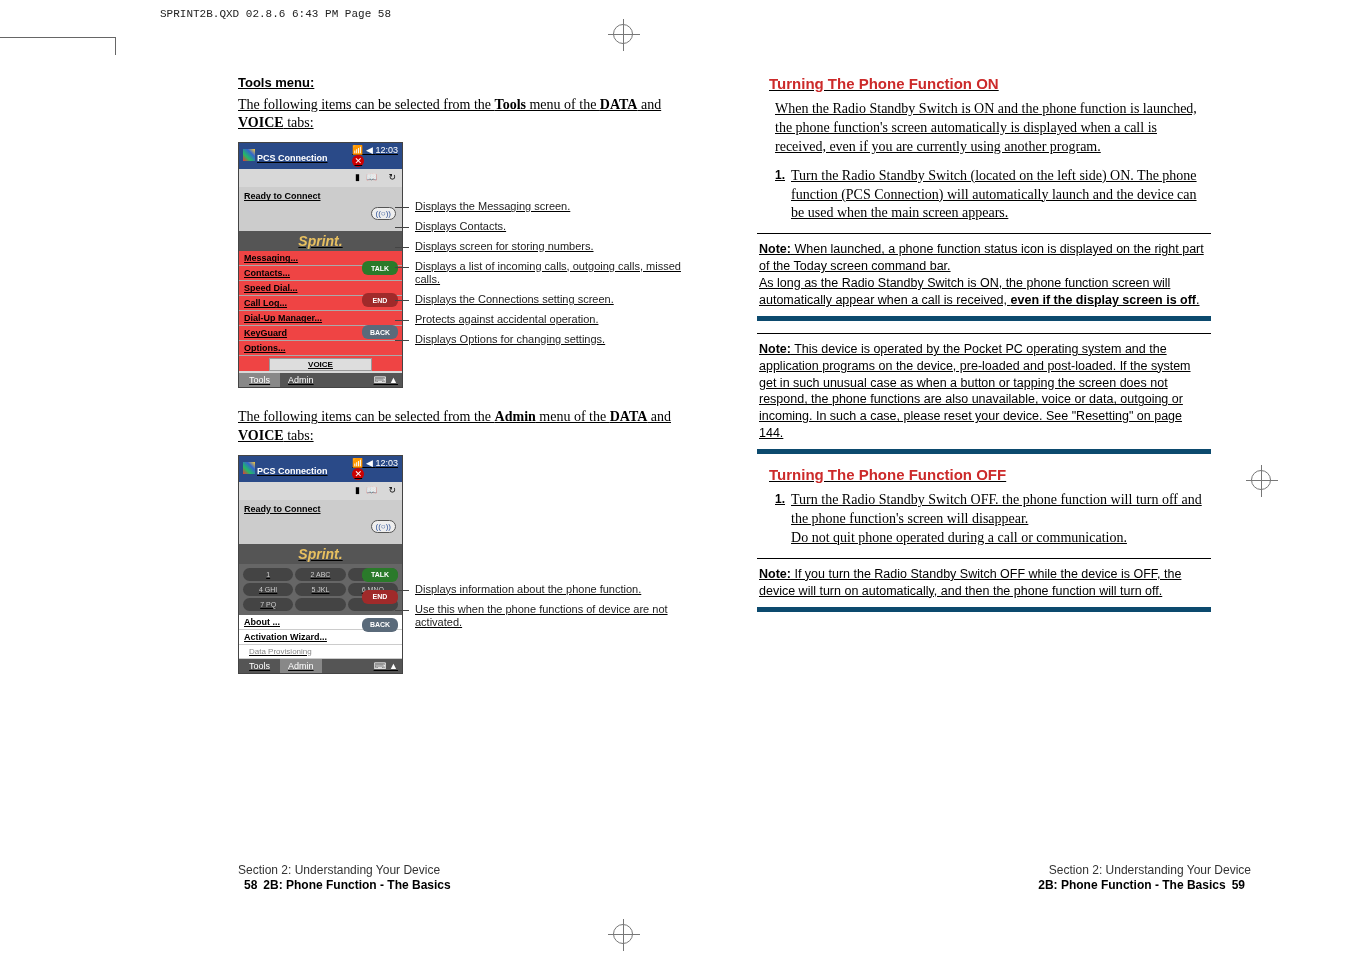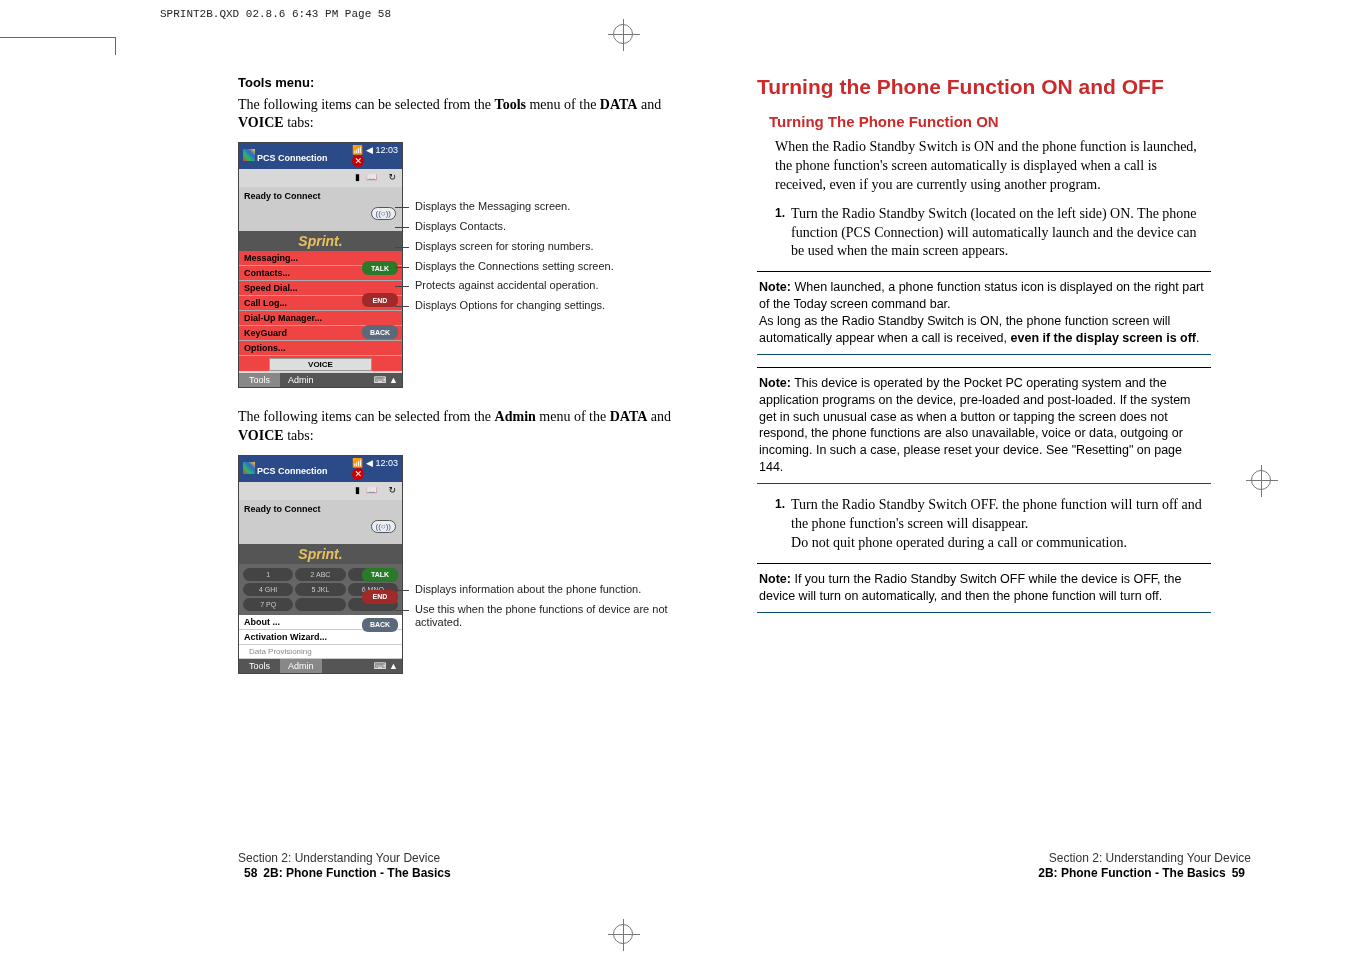--- a/index.html
+++ b/index.html
@@ -37,20 +37,21 @@
   .corner-tl-v { top: 37px; left: 115px; width: 1px; height: 18px; }
 
   .spread {
     position: absolute;
     top: 75px;
     left: 160px;
     right: 100px;
     bottom: 60px;
     display: flex;
     gap: 65px;
+    text-decoration: underline;
   }
   .page {
     flex: 1;
     position: relative;
     font-size: 13px;
     color: #000;
   }
   .page-left { padding-left: 78px; }
   .page-right { padding-right: 40px; }
 
@@ -154,33 +155,33 @@
     font-size: 14px;
     line-height: 1.35;
     margin-left: 18px;
     margin-bottom: 10px;
     display: flex;
     gap: 6px;
   }
   .numbered .num { font-weight: bold; font-family: Arial, sans-serif; font-size:12px; }
   .note-block {
     border-top: 1px solid #000;
-    border-bottom: 1px solid #0c4a6e;
+    border-bottom: 5px solid #0c4a6e;
     padding: 7px 2px;
     font-family: Arial, sans-serif;
     font-size: 12.5px;
     line-height: 1.35;
     margin-bottom: 12px;
   }
   .note-block b.nl { font-weight: bold; }
   .note-block b.inl { font-weight: bold; }
 
   .footer {
     position: absolute;
-    bottom: 12px;
+    bottom: 0;
     font-family: Arial, sans-serif;
     font-size: 12px;
     line-height: 1.3;
   }
   .footer-left { left: 78px; text-align: left; }
   .footer-right { right: 0; text-align: right; }
   .footer .sec { color: #333; }
   .footer .sub { font-weight: bold; }
   .footer .pn { font-weight: bold; margin: 0 6px; }
 </style>
@@ -231,20 +232,21 @@
           <div class="active">Tools</div>
           <div>Admin</div>
           <div style="flex:2;text-align:right;padding-right:4px;">⌨ ▲</div>
         </div>
       </div>
       <div class="callouts">
         <div style="height:58px;"></div>
         <div class="co">Displays the Messaging screen.</div>
         <div class="co">Displays Contacts.</div>
         <div class="co">Displays screen for storing numbers.</div>
+        <div class="co">Displays a list of incoming calls, outgoing calls, missed calls.</div>
         <div class="co">Displays the Connections setting screen.</div>
         <div class="co">Protects against accidental operation.</div>
         <div class="co">Displays Options for changing settings.</div>
       </div>
     </div>
 
     <p class="intro">
       <span>The following items can be selected from the </span><b>Admin</b><span> menu of the </span><b>DATA</b><span> and </span><b>VOICE</b><span> tabs:</span>
     </p>
 
@@ -294,35 +296,35 @@
       </div>
     </div>
 
     <div class="footer footer-left">
       <div class="sec">Section 2: Understanding Your Device</div>
       <div><span class="pn">58</span><span class="sub">2B: Phone Function - The Basics</span></div>
     </div>
   </div>
 
   <div class="page page-right">
-    <h1 class="red">Turning the Phone Function ON and OFF</h1>
     <h2 class="red">Turning The Phone Function ON</h2>
     <p class="body-serif">When the Radio Standby Switch is ON and the phone function is launched, the phone function's screen automatically is displayed when a call is received, even if you are currently using another program.</p>
     <div class="numbered">
       <span class="num">1.</span>
       <span>Turn the Radio Standby Switch (located on the left side) ON. The phone function (PCS Connection) will automatically launch and the device can be used when the main screen appears.</span>
     </div>
     <div class="note-block">
       <b class="nl">Note:</b><span> When launched, a phone function status icon is displayed on the right part of the Today screen command bar.</span><br>
       <span>As long as the Radio Standby Switch is ON, the phone function screen will automatically appear when a call is received, </span><b class="inl">even if the display screen is off</b><span>.</span>
     </div>
     <div class="note-block">
       <b class="nl">Note:</b><span> This device is operated by the Pocket PC operating system and the application programs on the device, pre-loaded and post-loaded. If the system get in such unusual case as when a button or tapping the screen does not respond, the phone functions are also unavailable, voice or data, outgoing or incoming. In such a case, please reset your device. See "Resetting" on page 144.</span>
     </div>
 
+    <h2 class="red">Turning The Phone Function OFF</h2>
     <div class="numbered">
       <span class="num">1.</span>
       <span>
         <span>Turn the Radio Standby Switch OFF. the phone function will turn off and the phone function's screen will disappear.</span><br>
         <span>Do not quit phone operated during a call or communication.</span>
       </span>
     </div>
     <div class="note-block">
       <b class="nl">Note:</b><span> If you turn the Radio Standby Switch OFF while the device is OFF, the device will turn on automatically, and then the phone function will turn off.</span>
     </div>

